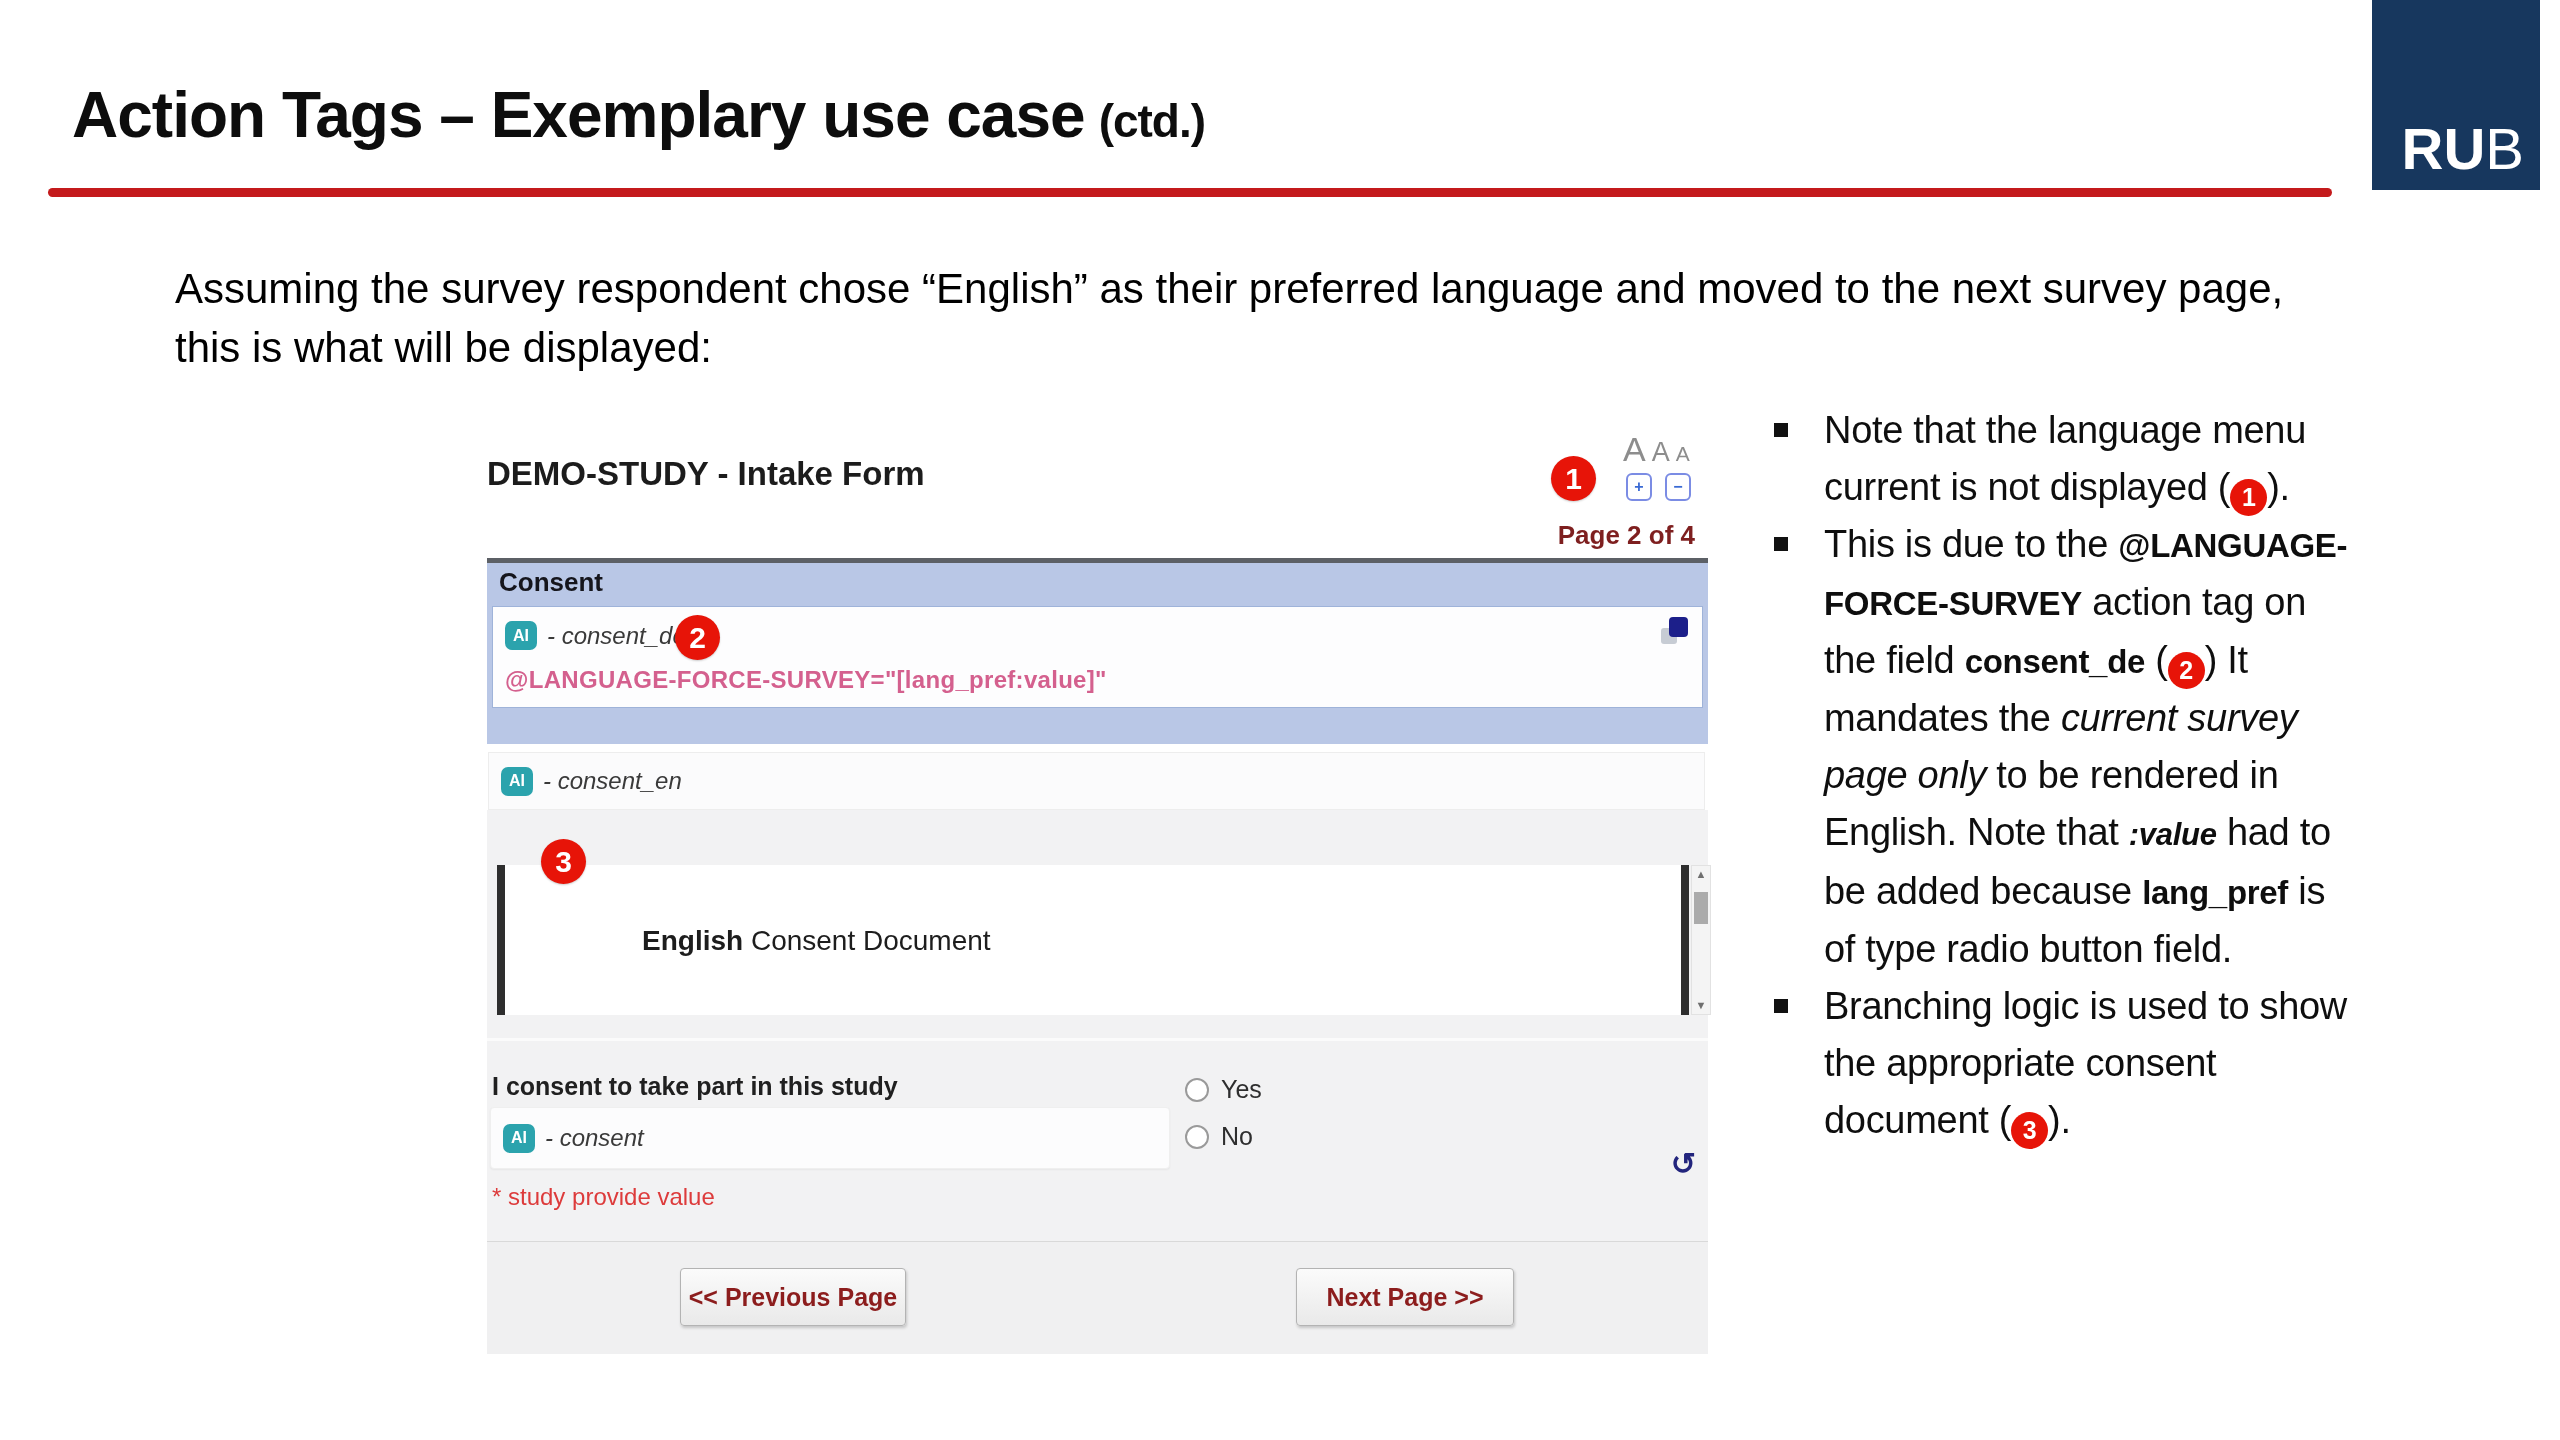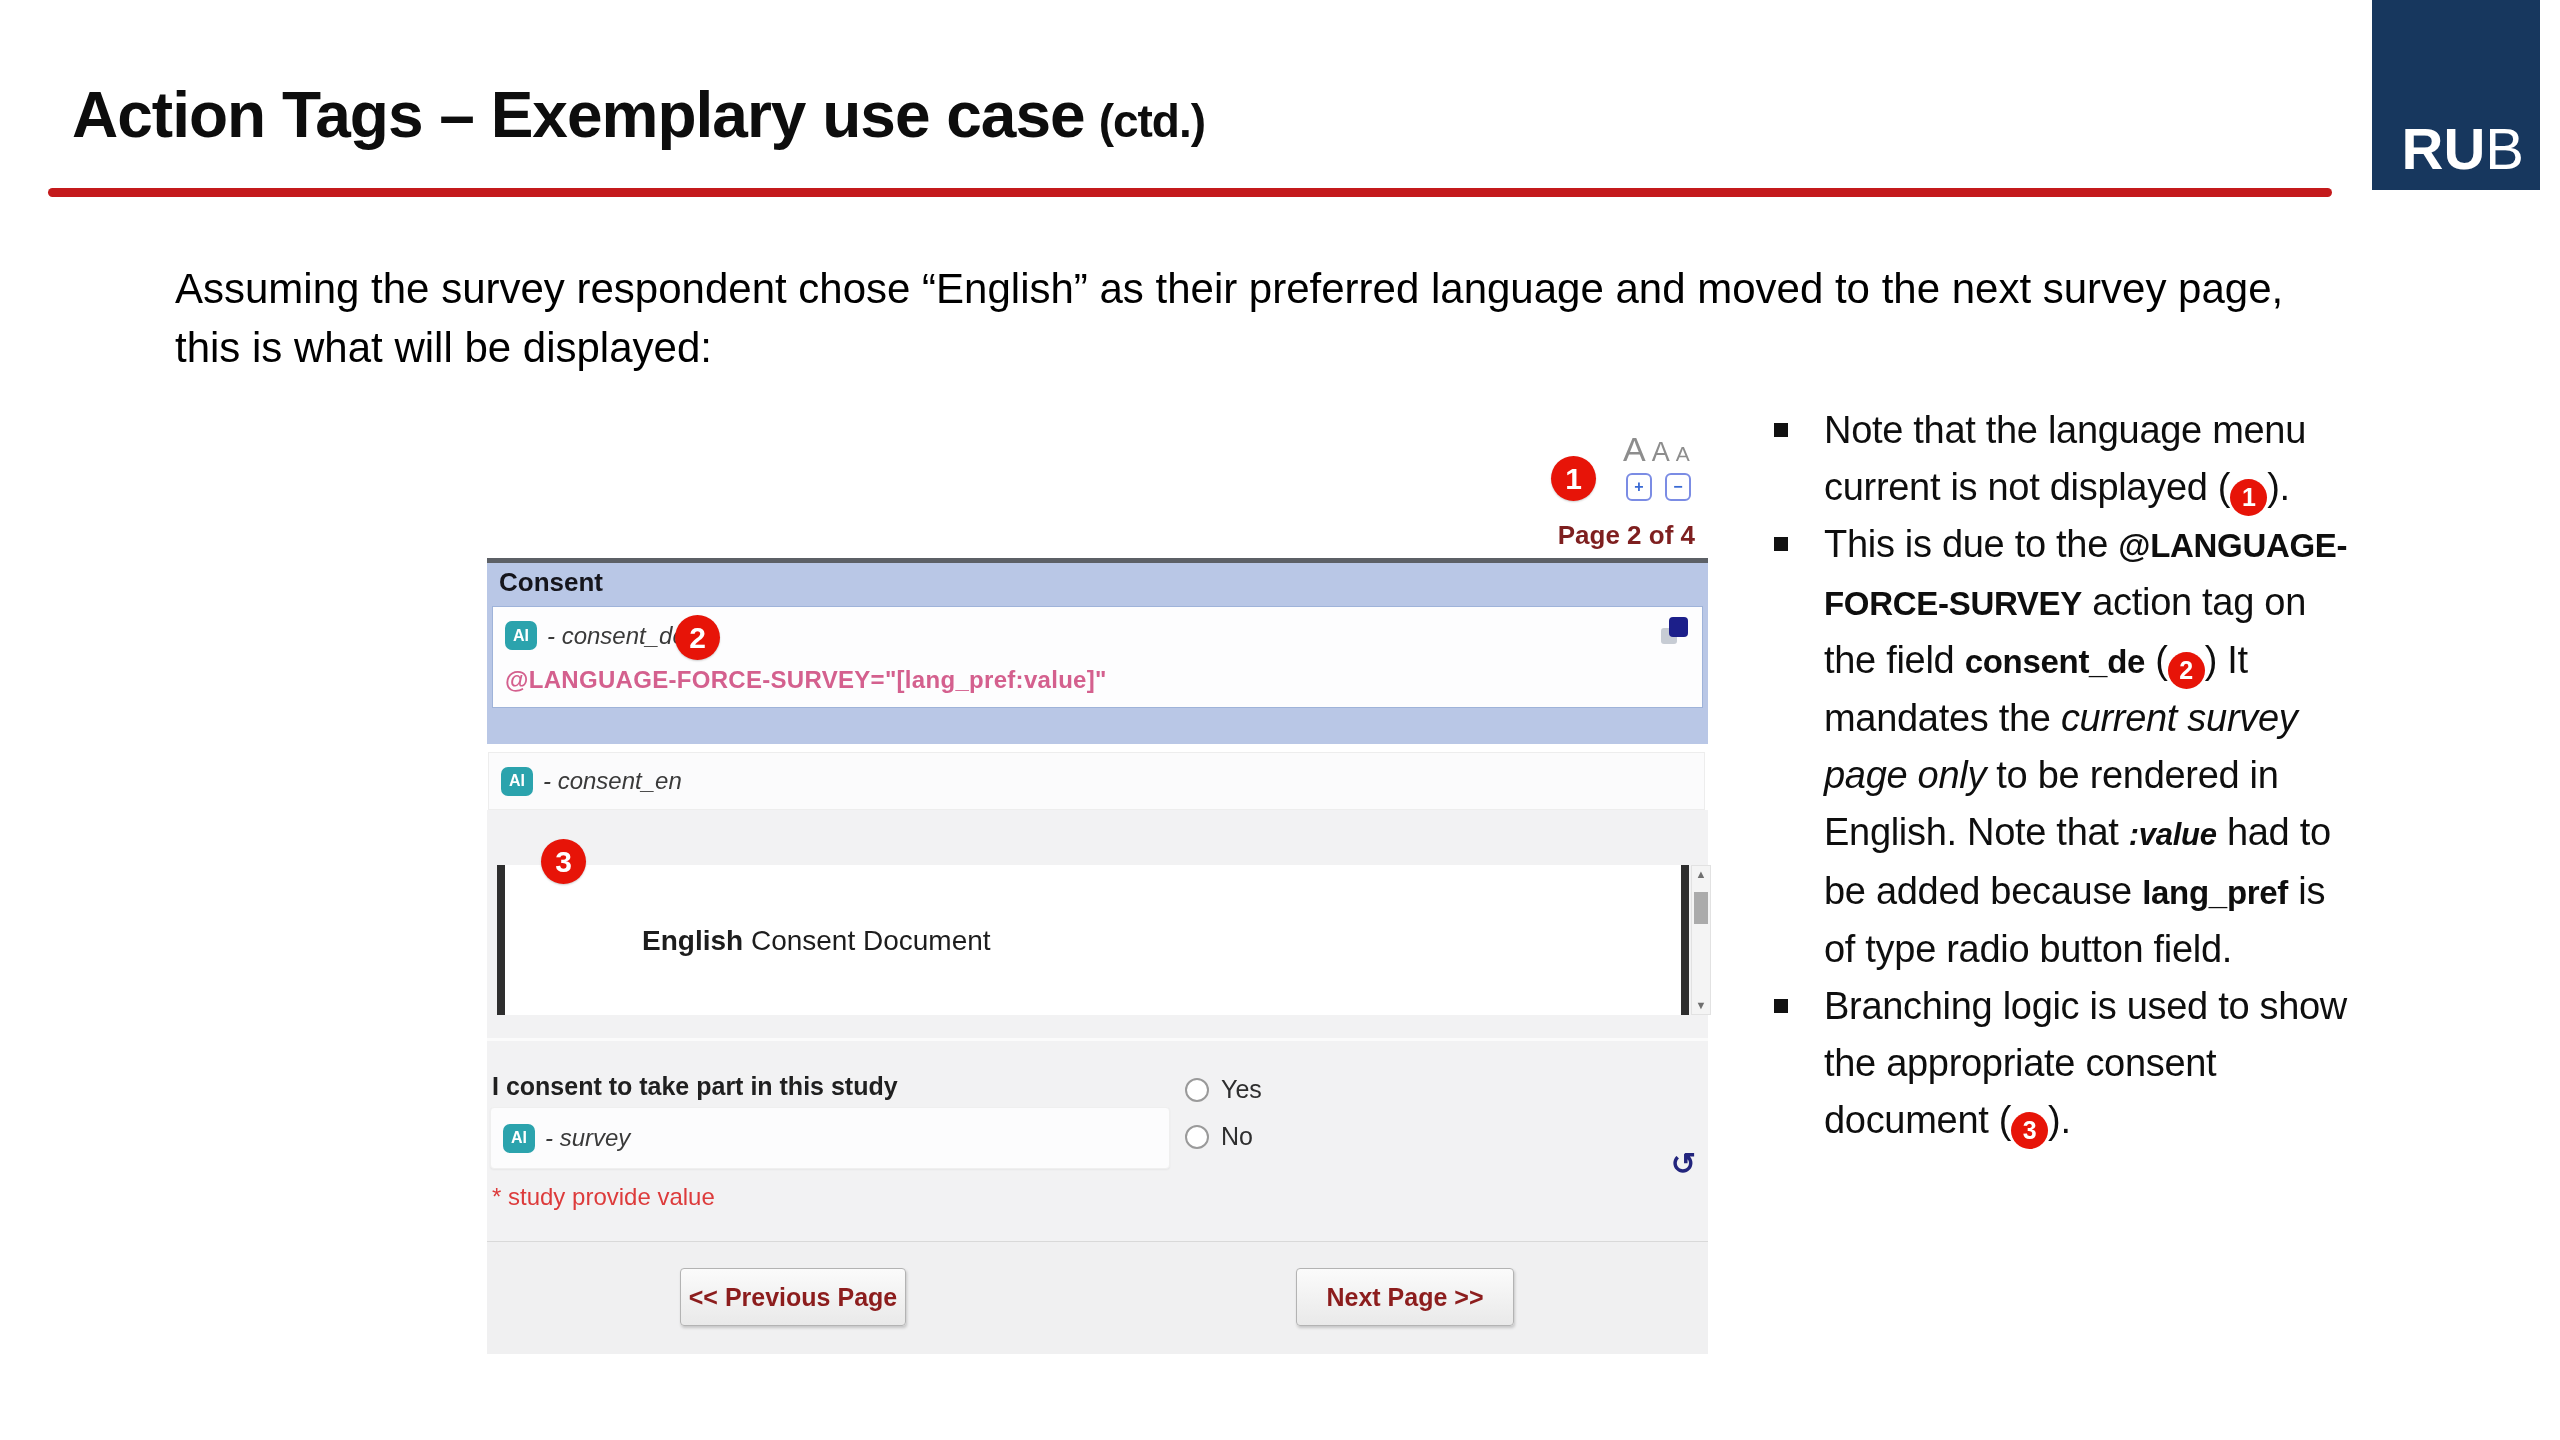--- a/index.html
+++ b/index.html
@@ -117,20 +117,21 @@
   <div class="title-rule"></div>
   <div class="rub-logo">
     <span class="rub-bold">RU</span>
       <span class="rub-light">B</span>
   </div>
 
   <div class="intro">Assuming the survey respondent chose “English” as their preferred language and moved to the next survey page, this is what will be displayed:</div>
 
   <div class="survey">
 
+    <div class="form-title">DEMO-STUDY - Intake Form</div>
 
     <div class="font-controls">
       <span class="fa-lg">A</span>
       <span class="fa-md">A</span>
       <span class="fa-sm">A</span>
     </div>
     <div class="zoom-controls">
       <span class="zoom-btn">+</span>
       <span class="zoom-btn">−</span>
     </div>
@@ -174,21 +175,21 @@
         <span class="sb-arrow sb-up">▲</span>
         <span class="sb-thumb"></span>
         <span class="sb-arrow sb-down">▼</span>
       </div>
 
       <div class="zone-divider"></div>
 
       <div class="q-label">I consent to take part in this study</div>
       <div class="q-card">
         <span class="ai-badge">AI</span>
-        <span class="field-name">- survey</span>
+        <span class="field-name">- consent</span>
       </div>
 
       <div class="radio-group">
         <div class="radio-row">
           <span class="radio-circle"></span>
           <span>Yes</span>
         </div>
         <div class="radio-row">
           <span class="radio-circle"></span>
           <span>No</span>

